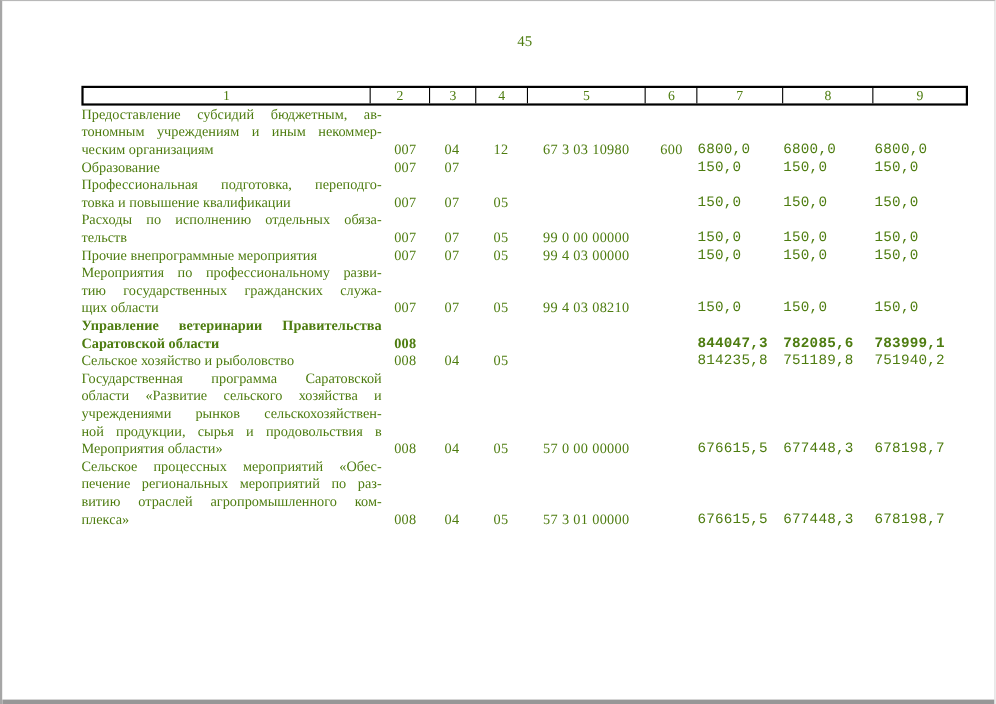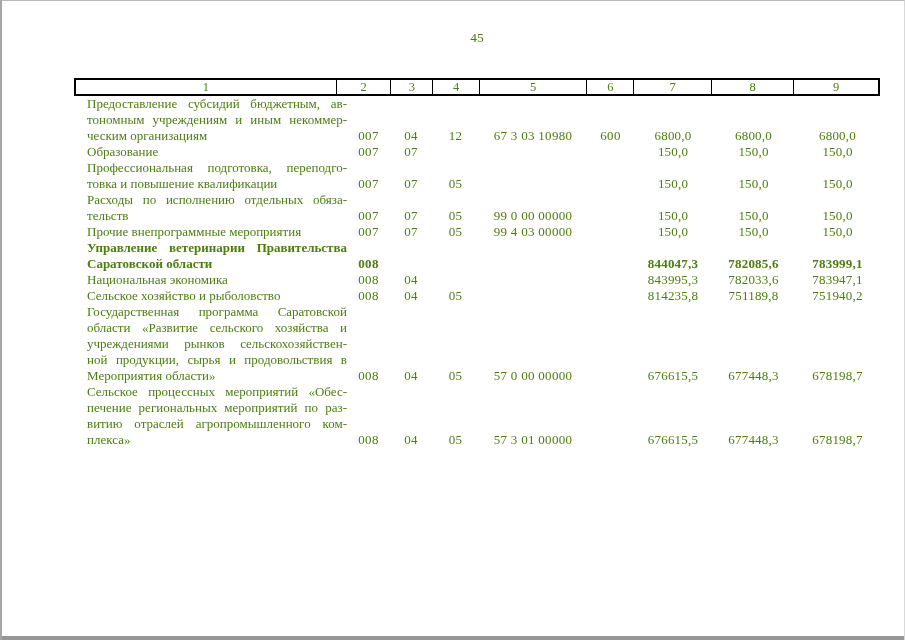--- a/index.html
+++ b/index.html
@@ -25,24 +25,24 @@
     font-size:12.5px; line-height:13px;
   }
   .hcell:first-child { border-left:none; }
   
   table.body { border-collapse:collapse; table-layout:fixed; width:806px; }
   table.body td {
     padding:0; vertical-align:bottom; font-size:13px; line-height:16px;
     overflow:hidden;
   }
   td.c1 { padding-left:12px; }
-  .ln { height:16px; overflow:hidden; text-align:left;margin-left:13px; }
+  .ln { height:16px; overflow:hidden; text-align:left; }
   .ln.j { text-align:justify; text-align-last:justify; }
   td.mid { text-align:center; letter-spacing:0.3px; }
-  td.num { text-align:center; padding-right:4px; letter-spacing:0.2px; }
+  td.num { text-align:left; padding-right:4px; letter-spacing:0.2px;font-family:Liberation Mono, monospace; }
   tr.bold { font-weight:bold; }
   .bottom-bar {
     position:absolute; left:0; bottom:0; width:100%; height:4px; background:#979797;
   }
 </style>
 </head>
 <body>
 
 <div class="screen">
   <div class="page-number">45</div>
@@ -134,46 +134,48 @@
             </td>
             <td class="mid">007</td>
             <td class="mid">07</td>
             <td class="mid">05</td>
             <td class="mid">99 4 03 00000</td>
             <td class="mid"></td>
             <td class="num">150,0</td>
             <td class="num">150,0</td>
             <td class="num">150,0</td>
           </tr>
+          <tr>
+            <td class="c1">
+              <div class="ln j">Мероприятия по профессиональному разви-</div>
+              <div class="ln j">тию государственных гражданских служа-</div>
+              <div class="ln">щих области</div>
+            </td>
+            <td class="mid">007</td>
+            <td class="mid">07</td>
+            <td class="mid">05</td>
+            <td class="mid">99 4 03 08210</td>
+            <td class="mid"></td>
+            <td class="num">150,0</td>
+            <td class="num">150,0</td>
+            <td class="num">150,0</td>
+          </tr>
           <tr class="bold">
             <td class="c1">
               <div class="ln j">Управление ветеринарии Правительства</div>
               <div class="ln">Саратовской области</div>
             </td>
             <td class="mid">008</td>
             <td class="mid"></td>
             <td class="mid"></td>
             <td class="mid"></td>
             <td class="mid"></td>
             <td class="num">844047,3</td>
             <td class="num">782085,6</td>
             <td class="num">783999,1</td>
-          </tr>
-          <tr>
-            <td class="c1">
-              <div class="ln">Национальная экономика</div>
-            </td>
-            <td class="mid">008</td>
-            <td class="mid">04</td>
-            <td class="mid"></td>
-            <td class="mid"></td>
-            <td class="mid"></td>
-            <td class="num">843995,3</td>
-            <td class="num">782033,6</td>
-            <td class="num">783947,1</td>
           </tr>
           <tr>
             <td class="c1">
               <div class="ln">Сельское хозяйство и рыболовство</div>
             </td>
             <td class="mid">008</td>
             <td class="mid">04</td>
             <td class="mid">05</td>
             <td class="mid"></td>
             <td class="mid"></td>

